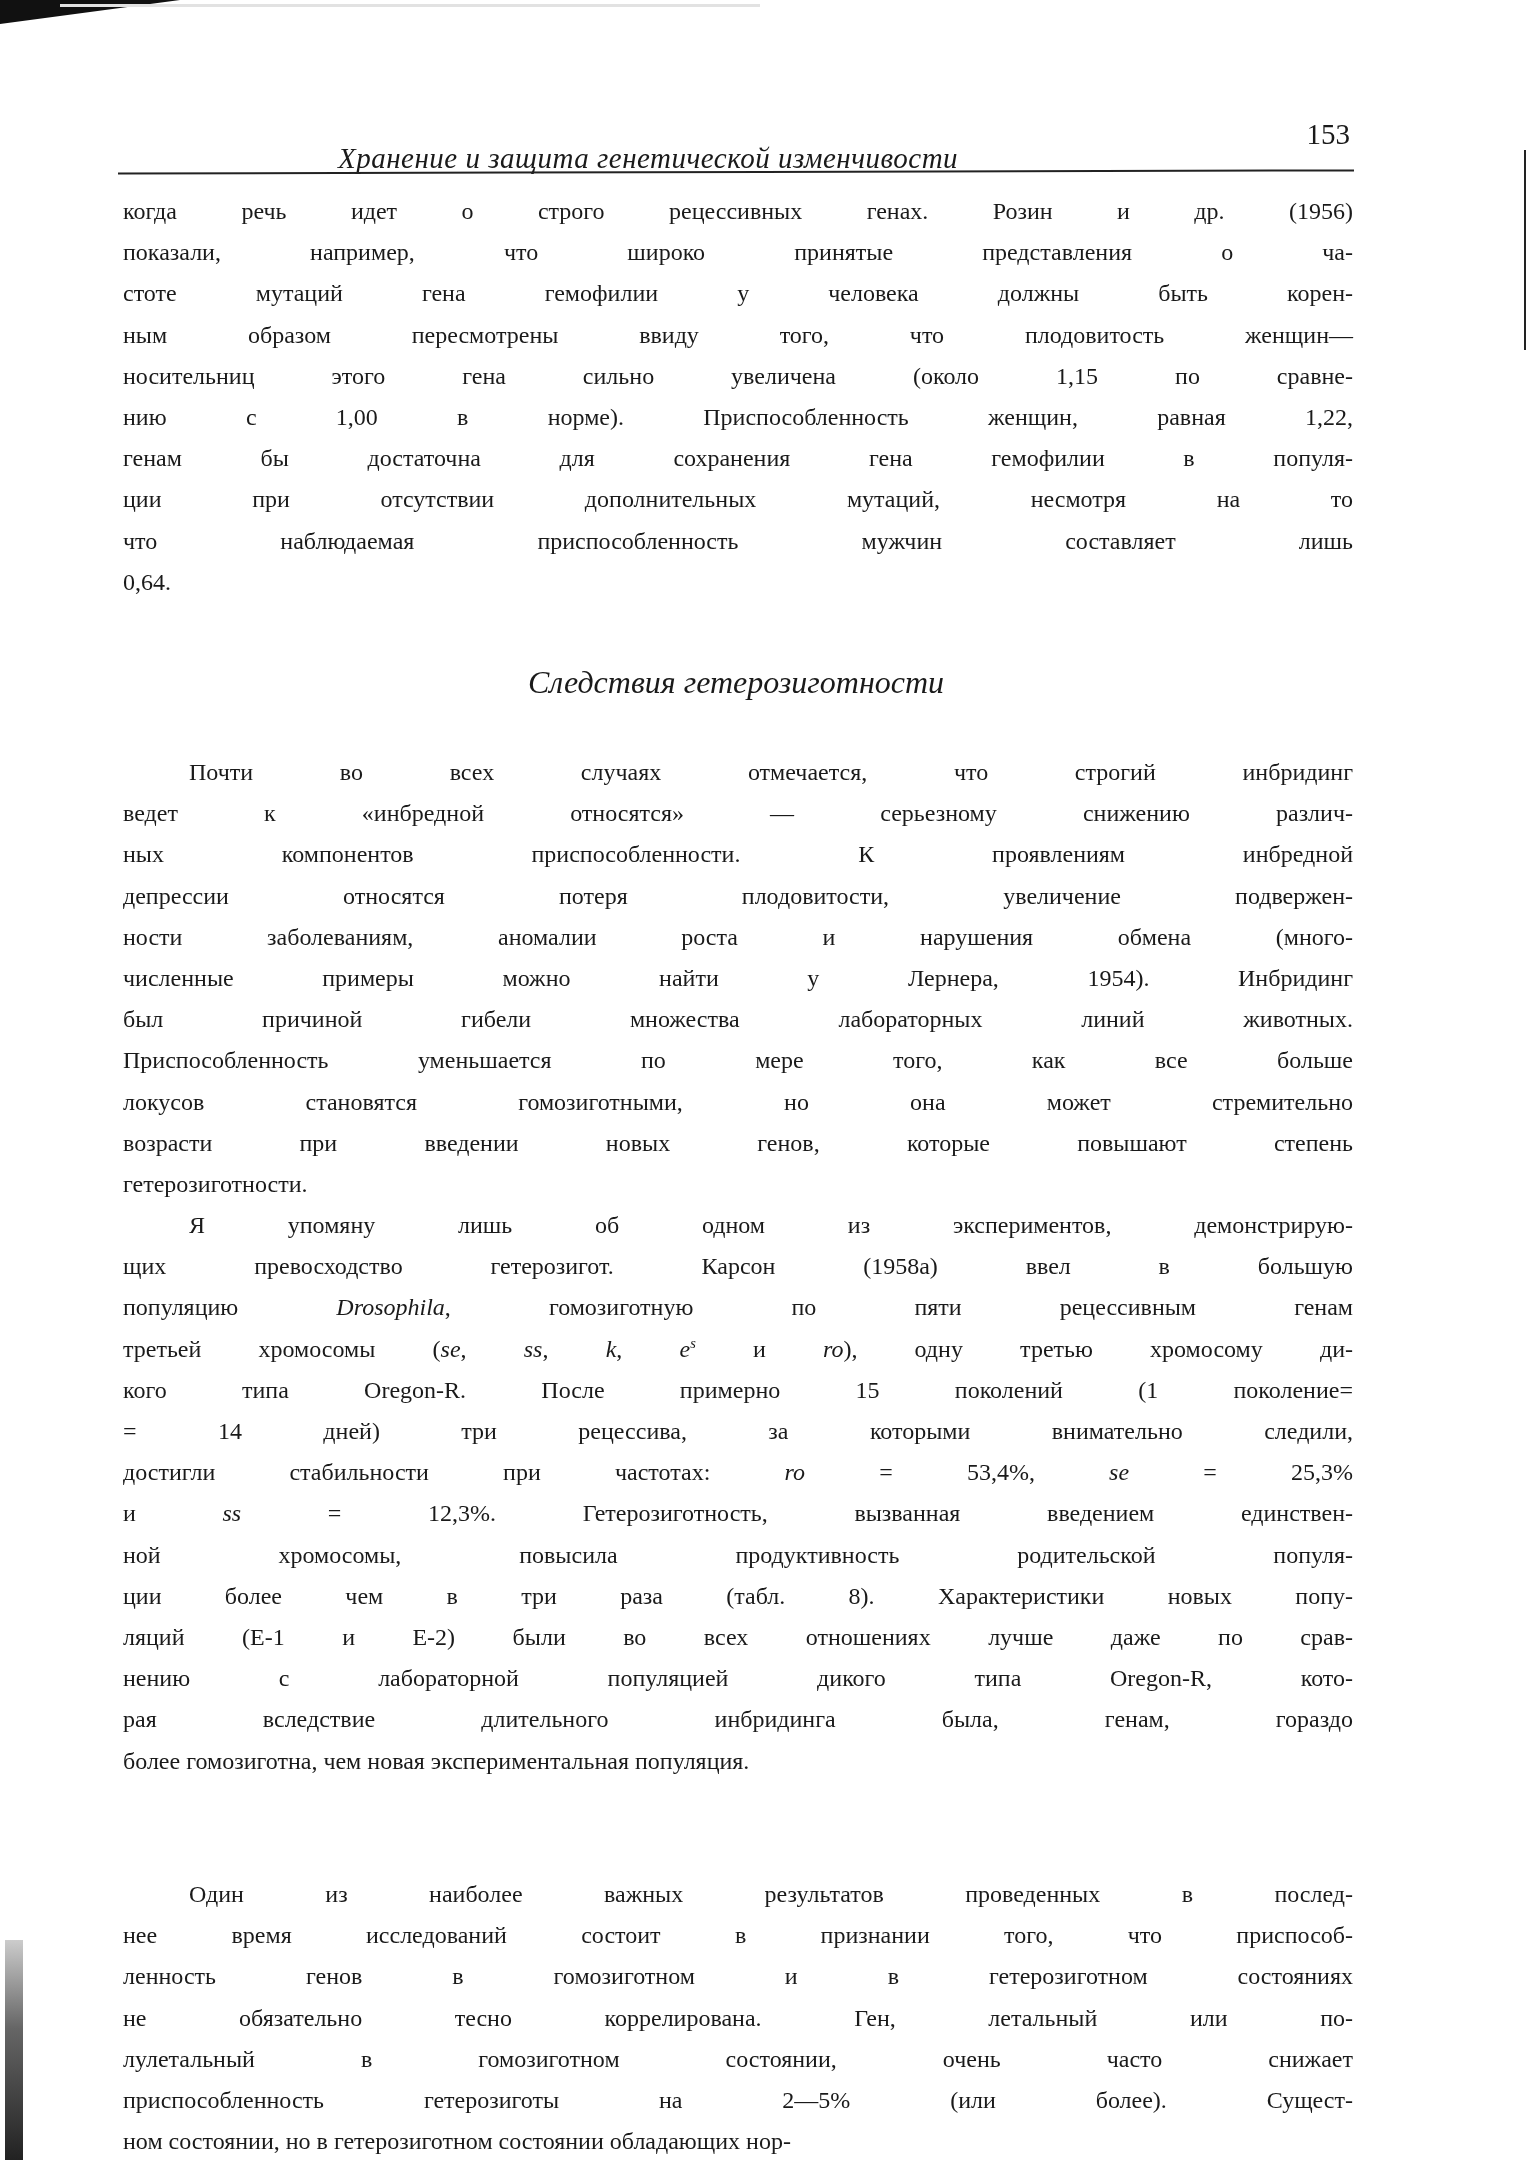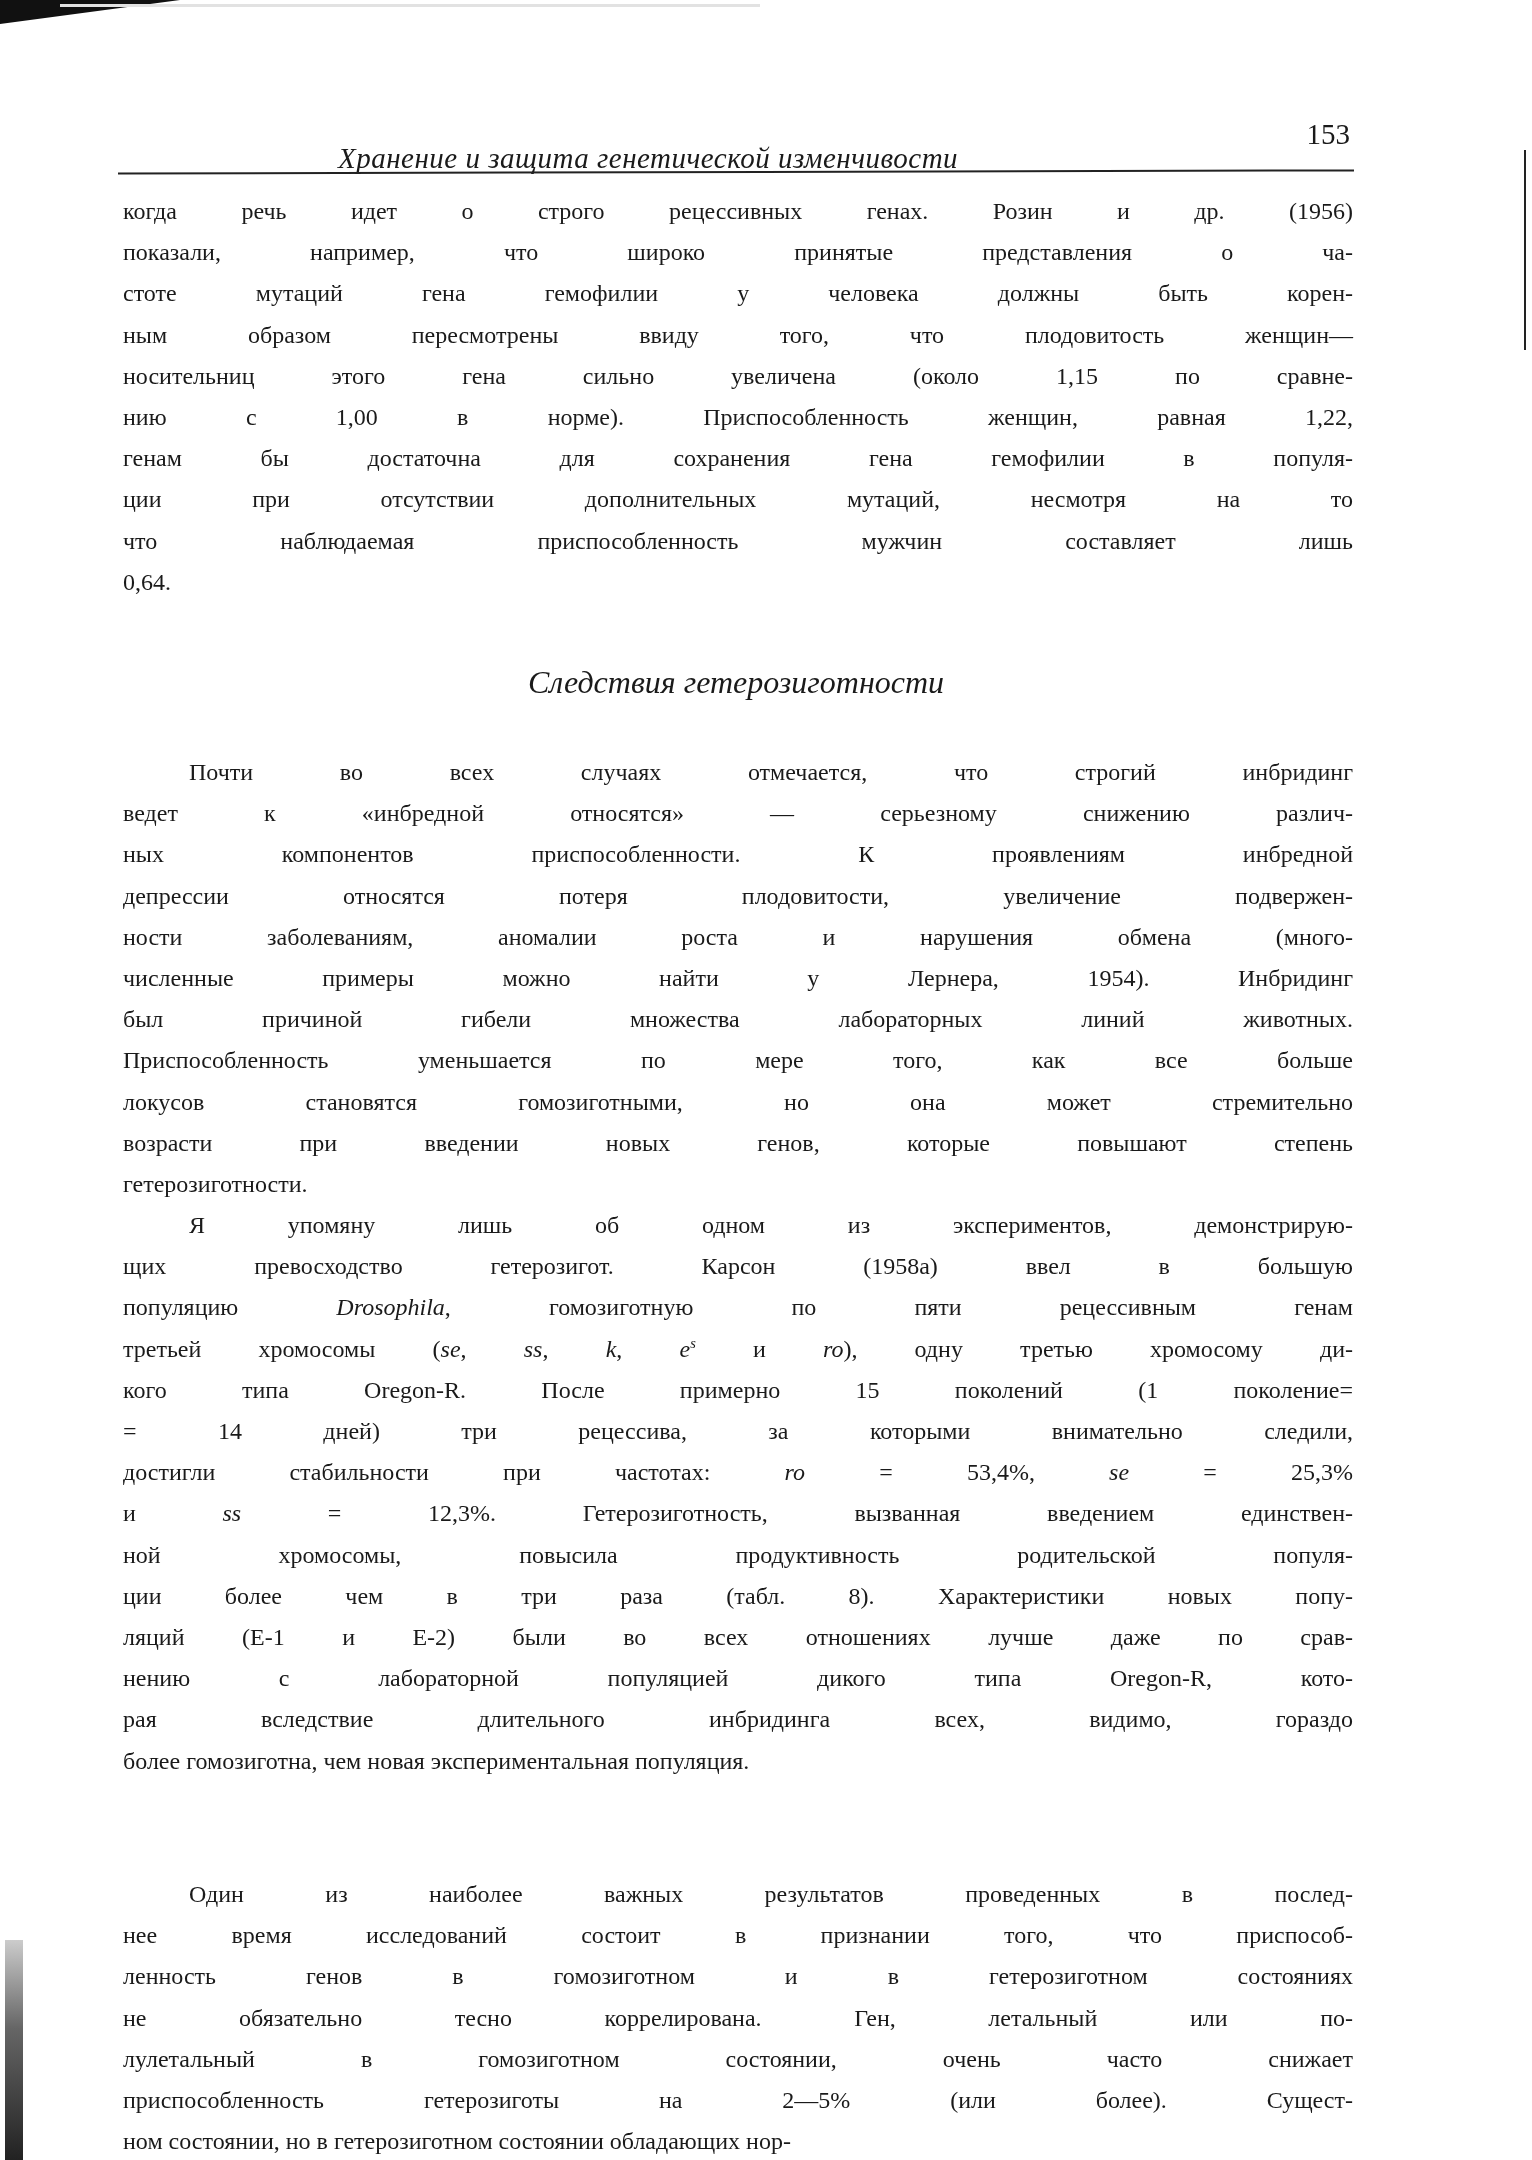--- a/index.html
+++ b/index.html
@@ -102,21 +102,21 @@
     <span class="line">популяцию <i>Drosophila</i>, гомозиготную по пяти рецессивным генам</span>
     <span class="line">третьей хромосомы (<i>se</i>, <i>ss</i>, <i>k</i>, <i>e<sup>s</sup></i> и <i>ro</i>), одну третью хромосому ди-</span>
     <span class="line">кого типа Oregon-R. После примерно 15 поколений (1 поколение=</span>
     <span class="line">= 14 дней) три рецессива, за которыми внимательно следили,</span>
     <span class="line">достигли стабильности при частотах: <i>ro</i> = 53,4%, <i>se</i> = 25,3%</span>
     <span class="line">и <i>ss</i> = 12,3%. Гетерозиготность, вызванная введением единствен-</span>
     <span class="line">ной хромосомы, повысила продуктивность родительской популя-</span>
     <span class="line">ции более чем в три раза (табл. 8). Характеристики новых попу-</span>
     <span class="line">ляций (Е-1 и Е-2) были во всех отношениях лучше даже по срав-</span>
     <span class="line">нению с лабораторной популяцией дикого типа Oregon-R, кото-</span>
-    <span class="line">рая вследствие длительного инбридинга всех, видимо, гораздо</span>
+    <span class="line">рая вследствие длительного инбридинга была, генам, гораздо</span>
     <span class="line last">более гомозиготна, чем новая экспериментальная популяция.</span>
   </div>
 <div class="text-block" style="top:1874px;">
     <span class="line" style="padding-left: 66px;">Один из наиболее важных результатов проведенных в послед-</span>
     <span class="line">нее время исследований состоит в признании того, что приспособ-</span>
     <span class="line">ленность генов в гомозиготном и в гетерозиготном состояниях</span>
     <span class="line">не обязательно тесно коррелирована. Ген, летальный или по-</span>
     <span class="line">лулетальный в гомозиготном состоянии, очень часто снижает</span>
     <span class="line">приспособленность гетерозиготы на 2—5% (или более). Сущест-</span>
     <span class="line last">ном состоянии, но в гетерозиготном состоянии обладающих нор-</span>

